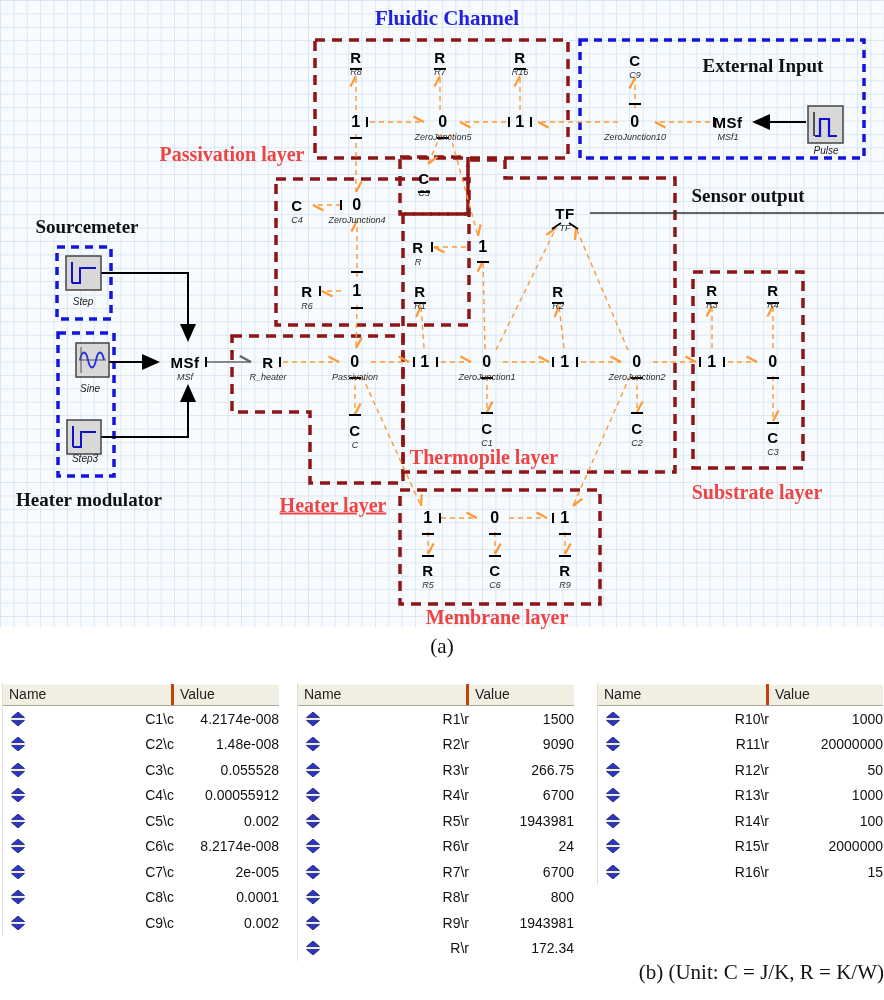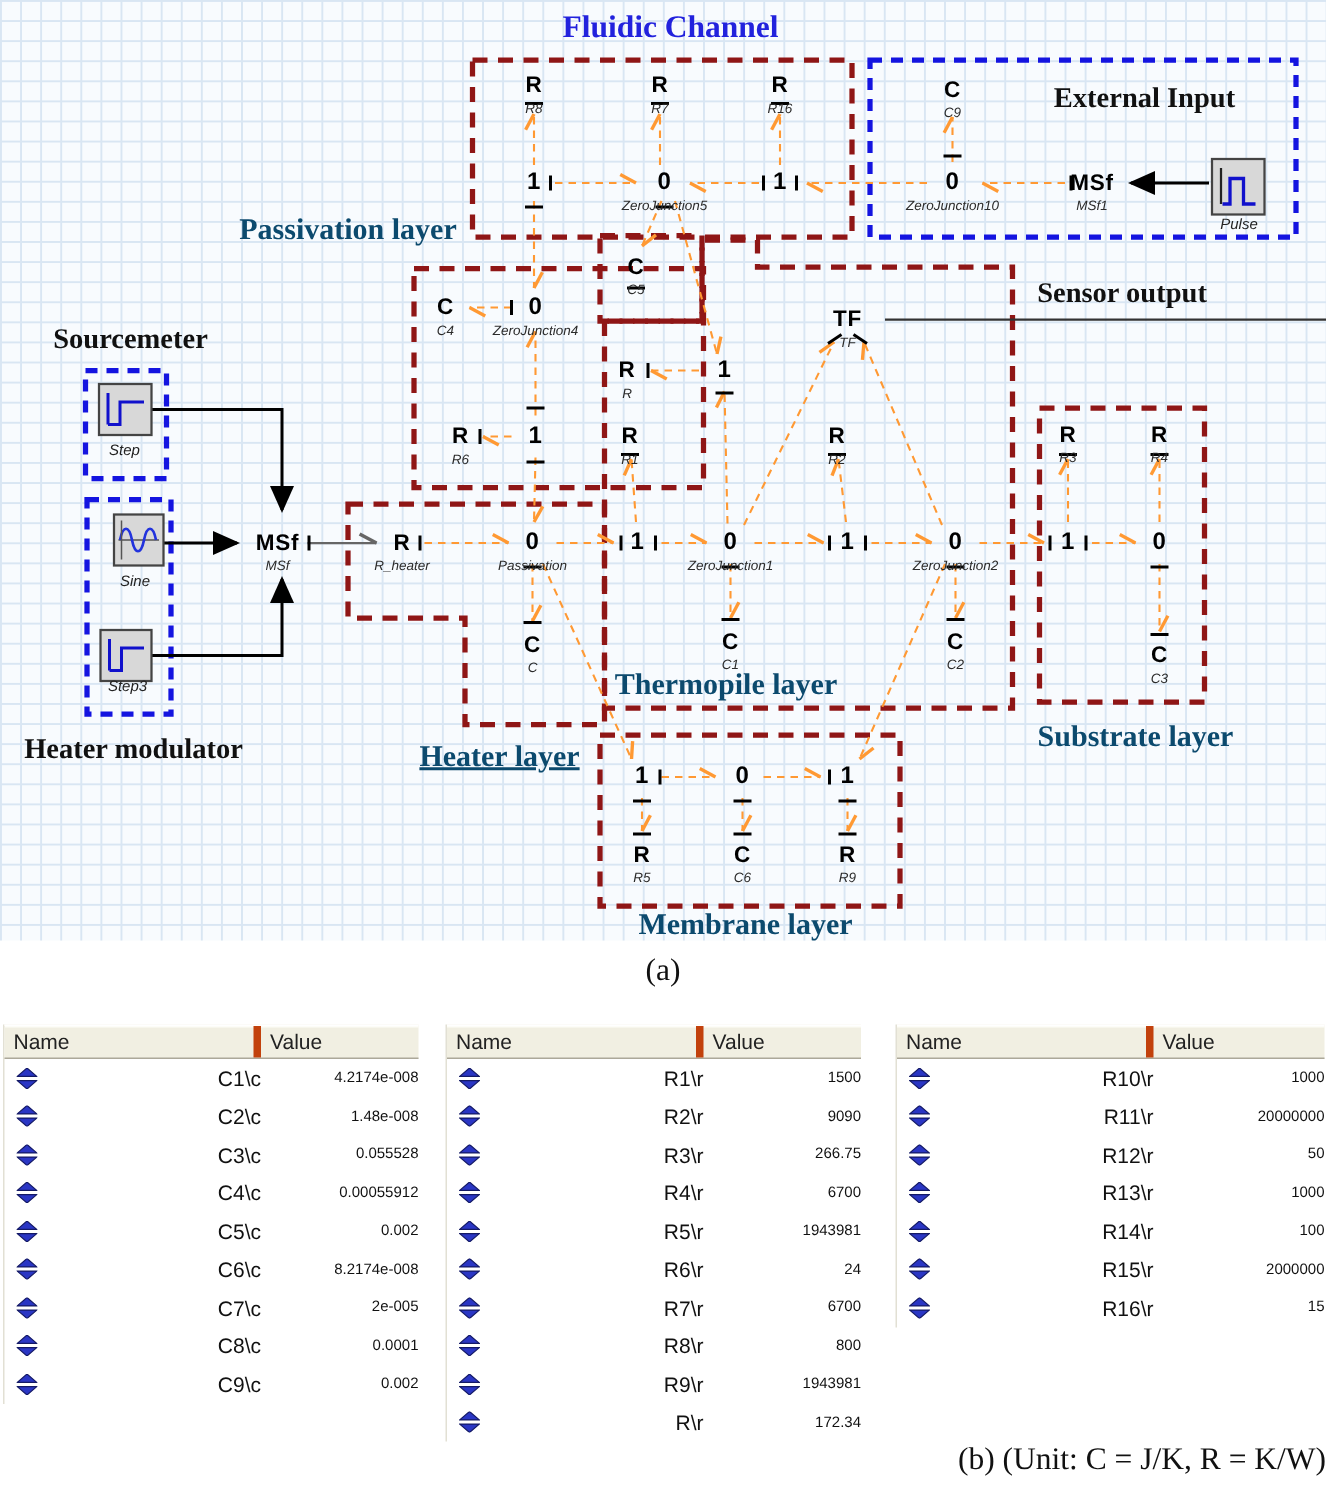--- a/index.html
+++ b/index.html
@@ -15,38 +15,38 @@
   .node{position:absolute;width:0;height:0;}
   .node .sym{position:absolute;transform:translate(-50%,-50%);font-weight:bold;
              font-size:15px;color:#000;white-space:nowrap;letter-spacing:.5px;}
   .node.jn .sym{font-size:16px;}
   .node .sub{position:absolute;top:10px;left:0;transform:translateX(-50%);
              font-size:9px;font-style:italic;color:#2b2b2b;white-space:nowrap;}
   
   .t-label{position:absolute;transform:translate(-50%,-50%);white-space:nowrap;}
   .tblue{color:#2222dd;font:bold 21px "Liberation Serif",serif;}
   .tblack{color:#111;font:bold 19px "Liberation Serif",serif;}
-  .tred{color:#0c4a6e;font:bold 20px "Liberation Serif",serif;}
+  .tred{color:#ef4444;font:bold 20px "Liberation Serif",serif;}
   .blk{color:#222;font:italic 10px "Liberation Sans",sans-serif;}
   .caption-a{position:absolute;left:0;top:634px;width:884px;text-align:center;
              font:21px "Liberation Serif",serif;color:#111;}
   .caption-b{position:absolute;left:0;top:960px;width:884px;text-align:right;
              font:21px "Liberation Serif",serif;color:#111;}
   
   .tables-row{position:absolute;left:0;top:683px;width:884px;height:280px;}
   .ptable{position:absolute;top:0;background:#fff;border-left:1px solid #e2e0d4;}
   .phead{display:flex;height:21px;background:#f1efe2;border-top:1px solid #fff;
          border-bottom:1px solid #aca899;box-shadow:inset 0 1px 0 #fdfdf8;}
   .phead .hc{font-size:14px;color:#222;line-height:20px;padding-left:6px;box-sizing:border-box;}
-  .phead .hc.name{width:171px;border-right:5px solid #c2410c;}
+  .phead .hc.name{width:171px;border-right:3px solid #c2410c;}
   .phead .hc.value{flex:1;}
   .prow{display:flex;height:25.5px;align-items:center;text-align:right;}
   .prow .ic{width:30px;display:flex;justify-content:center;}
   .prow .nm{width:141px;font-size:14px;color:#111;}
-  .prow .vl{flex:1;font-size:10px;color:#111;padding-left:7px;}
+  .prow .vl{flex:1;font-size:14px;color:#111;padding-left:7px;}
 </style>
 </head>
 <body>
 
 <div class="page">
   <div id="diagram">
     <div class="grid-bg"></div>
 
     <svg id="wires" width="884" height="627" viewBox="0 0 884 627">
       <defs>

